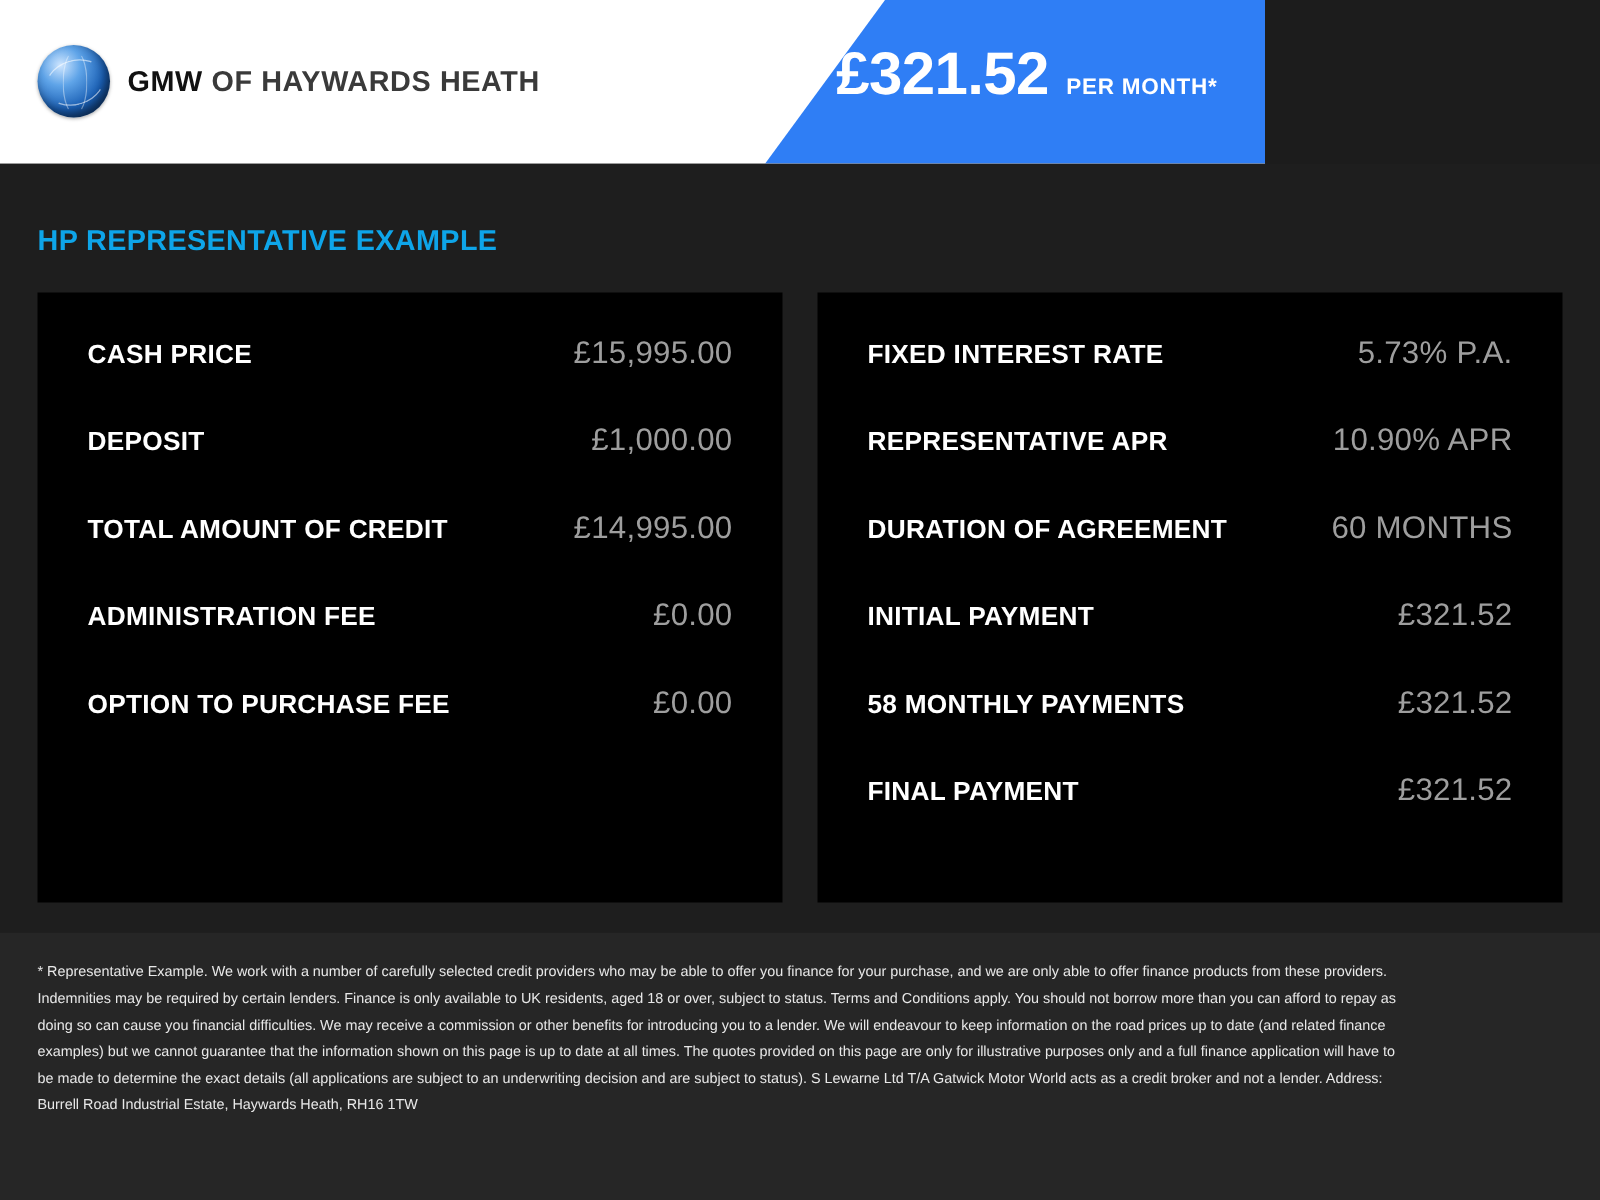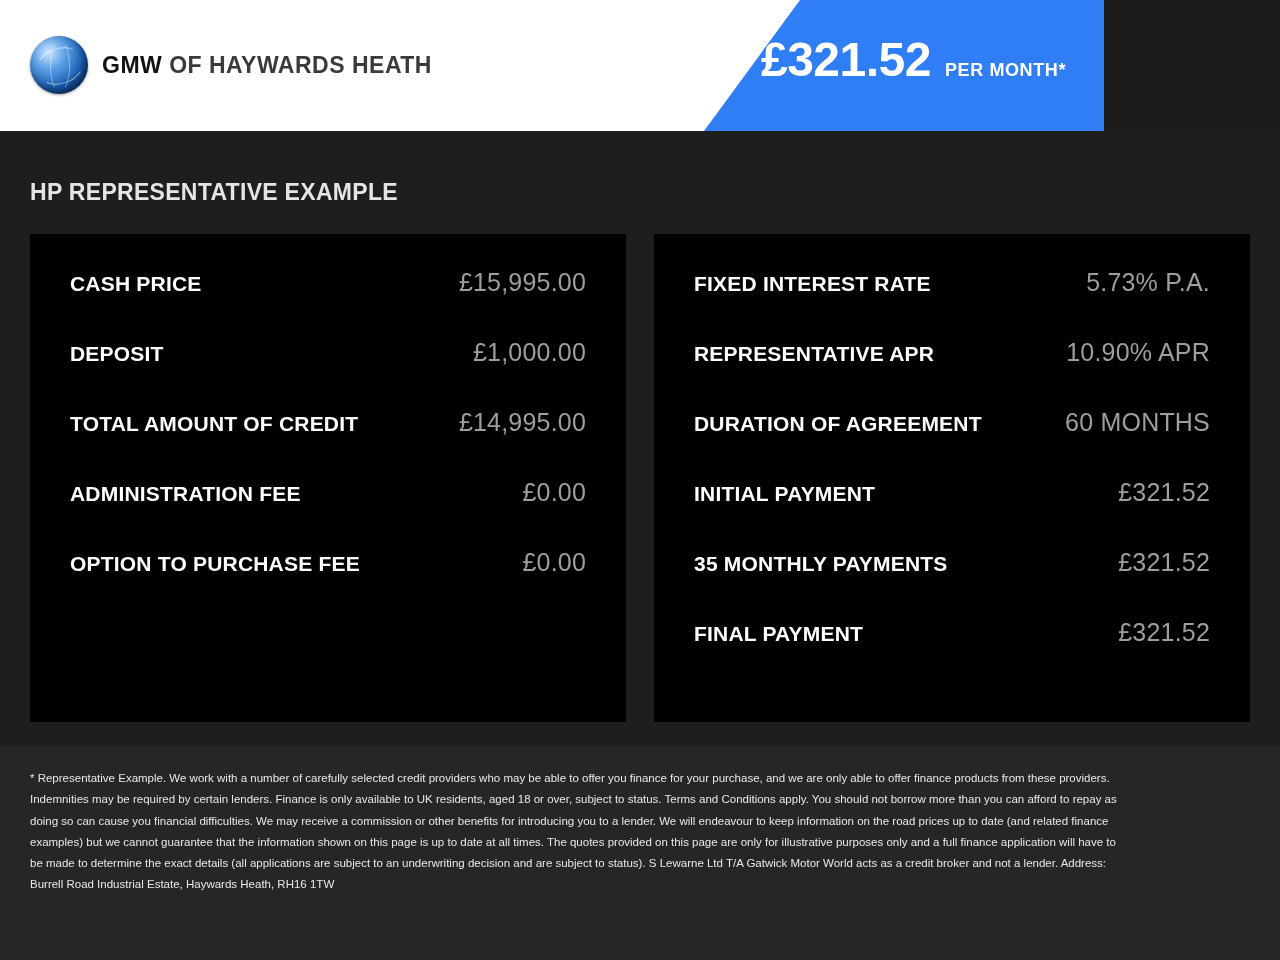--- a/index.html
+++ b/index.html
@@ -10,21 +10,21 @@
   body {
     width: 1280px;
     height: 960px;
     font-family: "Liberation Sans", sans-serif;
     overflow: hidden;
   }
 
   
   .header {
     position: relative;
-    width: 1104px;
+    width: 1012px;
     height: 131px;
     background: #ffffff;
     overflow: hidden;
   }
   .header-blue {
     position: absolute;
     top: 0;
     right: 0;
     width: 400px;
     height: 131px;
@@ -101,21 +101,21 @@
   }
 
   
   .main {
     background: #1e1e1e;
     padding: 0 0 0 0;
     height: 615px;
     position: relative;
   }
   .section-title {
-    color: #e5e5e5;
+    color: #0ea5e9;
     font-size: 23px;
     font-weight: bold;
     letter-spacing: 0.3px;
     padding: 48px 0 0 30px;
   }
   .panels {
     display: flex;
     gap: 28px;
     padding: 28px 30px 0 30px;
   }
@@ -217,21 +217,21 @@
       </div>
       <div class="row">
         <span class="row-label">DURATION OF AGREEMENT</span>
         <span class="row-value">60 MONTHS</span>
       </div>
       <div class="row">
         <span class="row-label">INITIAL PAYMENT</span>
         <span class="row-value">£321.52</span>
       </div>
       <div class="row">
-        <span class="row-label">35 MONTHLY PAYMENTS</span>
+        <span class="row-label">58 MONTHLY PAYMENTS</span>
         <span class="row-value">£321.52</span>
       </div>
       <div class="row">
         <span class="row-label">FINAL PAYMENT</span>
         <span class="row-value">£321.52</span>
       </div>
     </div>
 
   </div>
 </div>

